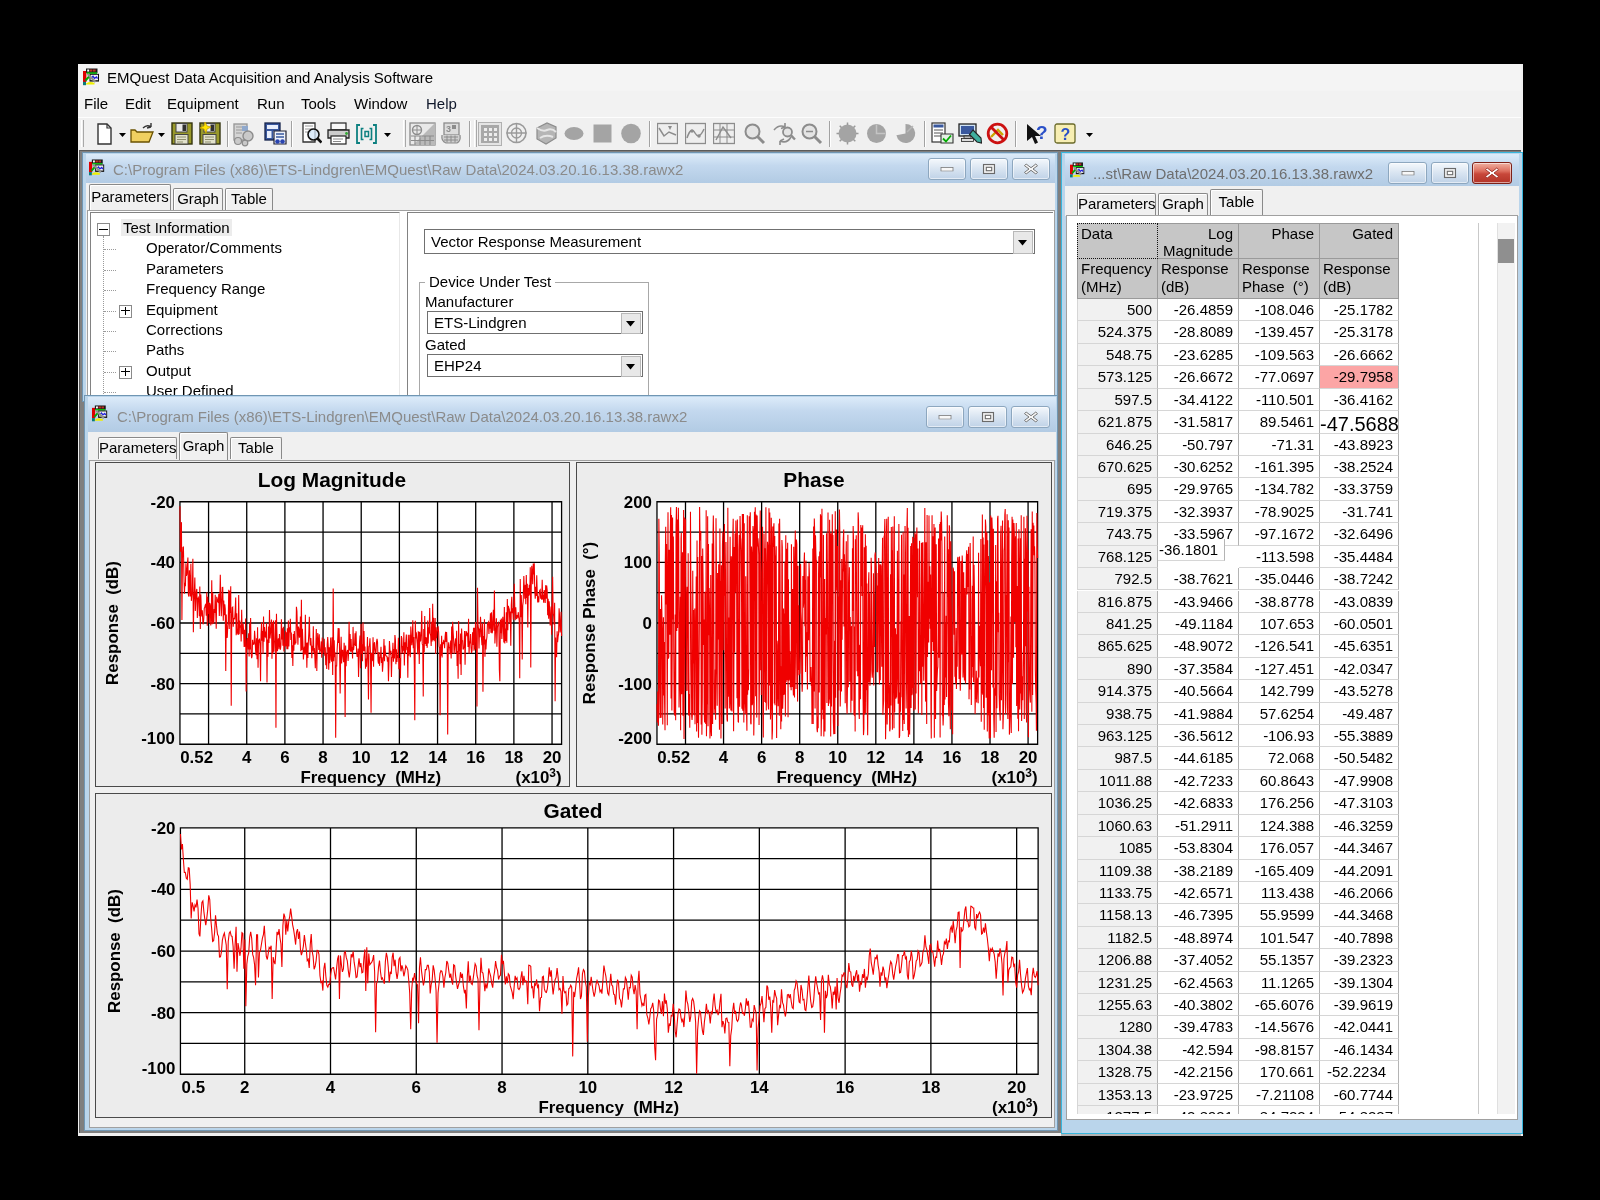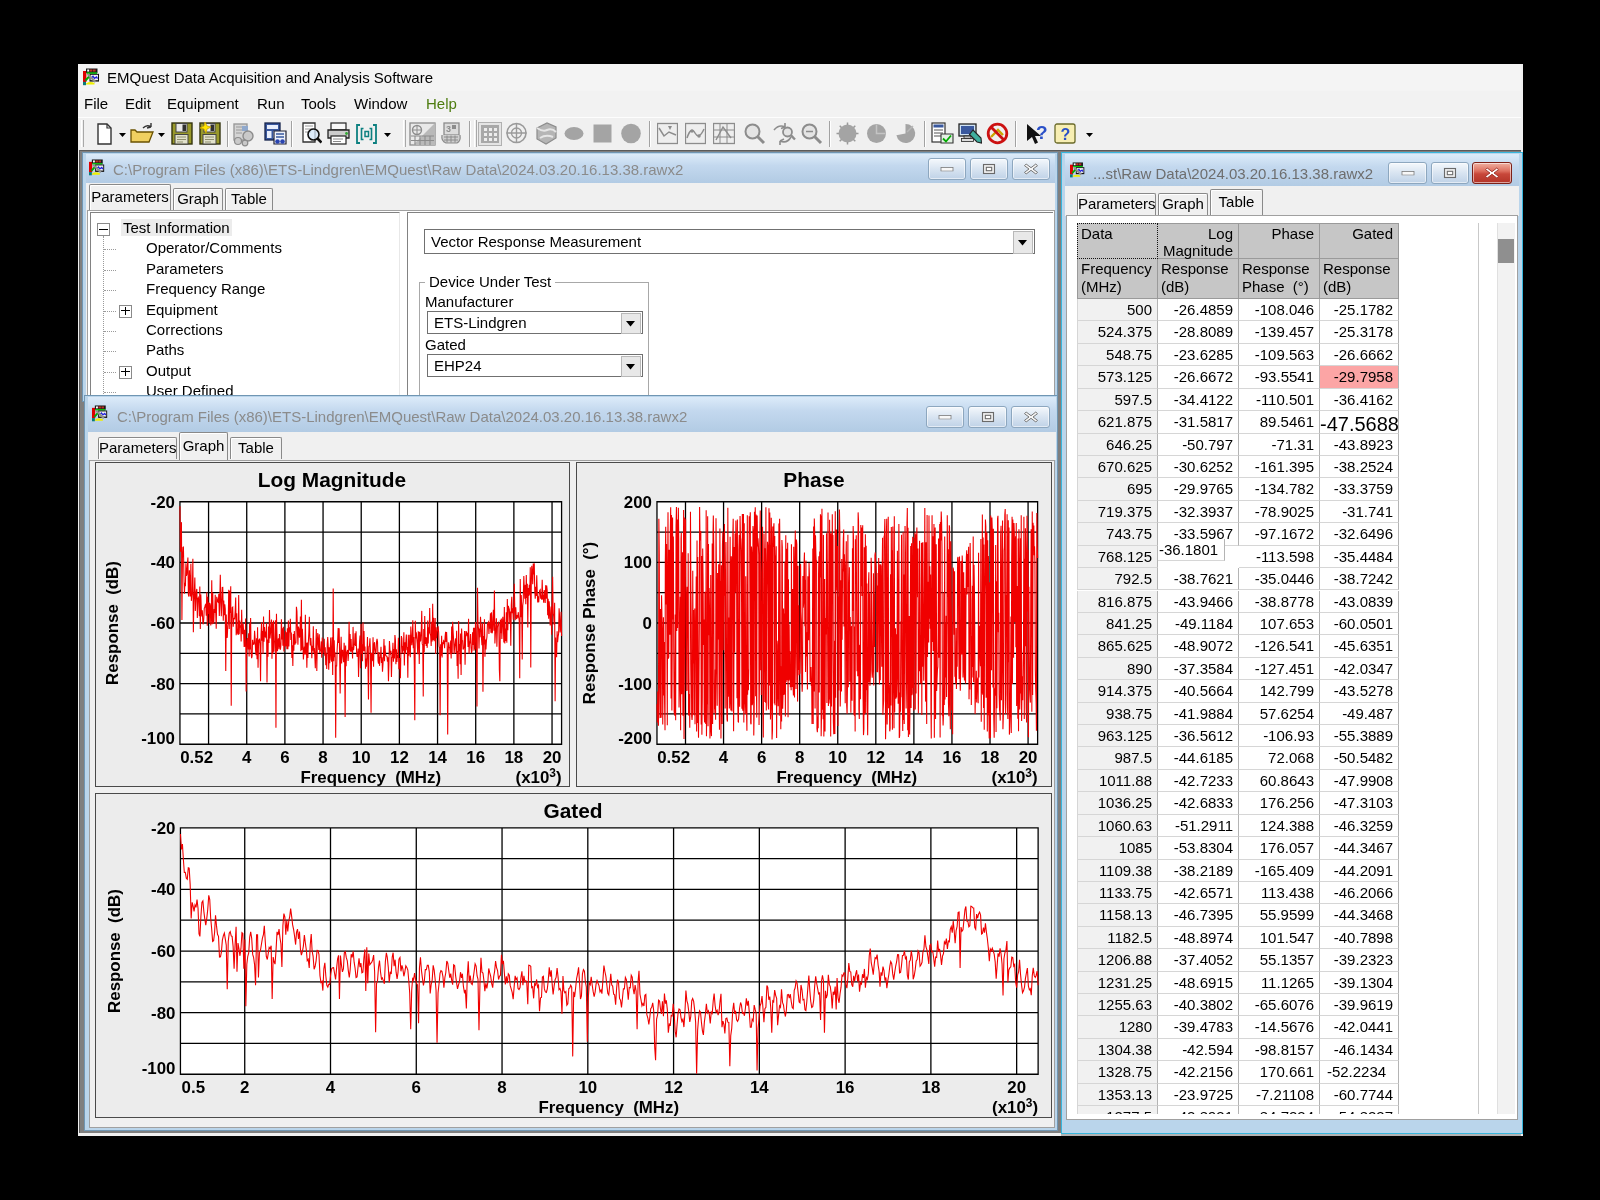--- a/index.html
+++ b/index.html
@@ -28,21 +28,21 @@
 <rect x="0" y="13.8" width="3" height="3.4" fill="#0a7b7b"></rect>
 </svg>
     <div class="a txt" style="left:29px;top:5px;font-size:15px;color:#000">EMQuest Data Acquisition and Analysis Software</div>
     <div class="a" style="left:0;top:27px;width:1443px;height:26px;background:#f2f2f2"></div>
     <div class="a txt" style="left:6px;top:31px;font-size:15px;color:#000">File</div>
     <div class="a txt" style="left:47px;top:31px;font-size:15px;color:#000">Edit</div>
     <div class="a txt" style="left:89px;top:31px;font-size:15px;color:#000">Equipment</div>
     <div class="a txt" style="left:179px;top:31px;font-size:15px;color:#000">Run</div>
     <div class="a txt" style="left:223px;top:31px;font-size:15px;color:#000">Tools</div>
     <div class="a txt" style="left:276px;top:31px;font-size:15px;color:#000">Window</div>
-    <div class="a txt" style="left:348px;top:31px;font-size:15px;color:#4d7c0f">Help</div>
+    <div class="a txt" style="left:348px;top:31px;font-size:15px;color:#0f172a">Help</div>
     <div class="a" style="left:0;top:53px;width:1443px;height:33px;background:#f0f0f0;border-top:1px solid #fdfdfd"></div>
     <div class="a" style="left:3px;top:56px;width:3px;height:27px;border-left:1px solid #fff;border-right:1px solid #a8a8a8"></div>
     <svg class="a" style="left:17px;top:58px" width="20" height="25" viewBox="0 0 20 25">
       <path d="M3 2 L12 2 L16 6 L16 22 L3 22 Z" fill="#fff" stroke="#333" stroke-width="1.4"></path>
       <path d="M12 2 L12 6 L16 6" fill="none" stroke="#333" stroke-width="1.2"></path>
     </svg>
     <svg class="a" style="left:40px;top:58px" width="8" height="25" viewBox="0 0 8 25">
       <path d="M1 11 L8 11 L4.5 15 Z" fill="#000"></path>
     </svg>
     <svg class="a" style="left:52px;top:58px" width="24" height="25" viewBox="0 0 24 25">
@@ -393,21 +393,21 @@
         <div class="a" style="left:0;top:98.4px;width:81px;height:22.42px;background:#f1f1f1;border-right:1px solid #b4b4b4;border-bottom:1px solid #d6d6d6;border-left:1px solid #d6d6d6;font-size:15px;color:#000;text-align:right;padding:2px 5px 0 0">524.375</div>
         <div class="a" style="left:81px;top:98.4px;width:81px;height:22.42px;background:#fff;border-right:1px solid #b4b4b4;border-bottom:1px solid #d6d6d6;font-size:15px;color:#000;text-align:right;padding:2px 5px 0 0">-28.8089</div>
         <div class="a" style="left:162px;top:98.4px;width:81px;height:22.42px;background:#fff;border-right:1px solid #b4b4b4;border-bottom:1px solid #d6d6d6;font-size:15px;color:#000;text-align:right;padding:2px 5px 0 0">-139.457</div>
         <div class="a" style="left:243px;top:98.4px;width:79px;height:22.42px;background:#fff;border-right:1px solid #b4b4b4;border-bottom:1px solid #d6d6d6;font-size:15px;color:#000;text-align:right;padding:2px 5px 0 0">-25.3178</div>
         <div class="a" style="left:0;top:120.8px;width:81px;height:22.42px;background:#f1f1f1;border-right:1px solid #b4b4b4;border-bottom:1px solid #d6d6d6;border-left:1px solid #d6d6d6;font-size:15px;color:#000;text-align:right;padding:2px 5px 0 0">548.75</div>
         <div class="a" style="left:81px;top:120.8px;width:81px;height:22.42px;background:#fff;border-right:1px solid #b4b4b4;border-bottom:1px solid #d6d6d6;font-size:15px;color:#000;text-align:right;padding:2px 5px 0 0">-23.6285</div>
         <div class="a" style="left:162px;top:120.8px;width:81px;height:22.42px;background:#fff;border-right:1px solid #b4b4b4;border-bottom:1px solid #d6d6d6;font-size:15px;color:#000;text-align:right;padding:2px 5px 0 0">-109.563</div>
         <div class="a" style="left:243px;top:120.8px;width:79px;height:22.42px;background:#fff;border-right:1px solid #b4b4b4;border-bottom:1px solid #d6d6d6;font-size:15px;color:#000;text-align:right;padding:2px 5px 0 0">-26.6662</div>
         <div class="a" style="left:0;top:143.3px;width:81px;height:22.42px;background:#f1f1f1;border-right:1px solid #b4b4b4;border-bottom:1px solid #d6d6d6;border-left:1px solid #d6d6d6;font-size:15px;color:#000;text-align:right;padding:2px 5px 0 0">573.125</div>
         <div class="a" style="left:81px;top:143.3px;width:81px;height:22.42px;background:#fff;border-right:1px solid #b4b4b4;border-bottom:1px solid #d6d6d6;font-size:15px;color:#000;text-align:right;padding:2px 5px 0 0">-26.6672</div>
-        <div class="a" style="left:162px;top:143.3px;width:81px;height:22.42px;background:#fff;border-right:1px solid #b4b4b4;border-bottom:1px solid #d6d6d6;font-size:15px;color:#000;text-align:right;padding:2px 5px 0 0">-93.5541</div>
+        <div class="a" style="left:162px;top:143.3px;width:81px;height:22.42px;background:#fff;border-right:1px solid #b4b4b4;border-bottom:1px solid #d6d6d6;font-size:15px;color:#000;text-align:right;padding:2px 5px 0 0">-77.0697</div>
         <div class="a" style="left:243px;top:143.3px;width:79px;height:22.42px;background:#fca5a5;border-right:1px solid #b4b4b4;border-bottom:1px solid #d6d6d6;font-size:15px;color:#000;text-align:right;padding:2px 5px 0 0">-29.7958</div>
         <div class="a" style="left:0;top:165.7px;width:81px;height:22.42px;background:#f1f1f1;border-right:1px solid #b4b4b4;border-bottom:1px solid #d6d6d6;border-left:1px solid #d6d6d6;font-size:15px;color:#000;text-align:right;padding:2px 5px 0 0">597.5</div>
         <div class="a" style="left:81px;top:165.7px;width:81px;height:22.42px;background:#fff;border-right:1px solid #b4b4b4;border-bottom:1px solid #d6d6d6;font-size:15px;color:#000;text-align:right;padding:2px 5px 0 0">-34.4122</div>
         <div class="a" style="left:162px;top:165.7px;width:81px;height:22.42px;background:#fff;border-right:1px solid #b4b4b4;border-bottom:1px solid #d6d6d6;font-size:15px;color:#000;text-align:right;padding:2px 5px 0 0">-110.501</div>
         <div class="a" style="left:243px;top:165.7px;width:79px;height:22.42px;background:#fff;border-right:1px solid #b4b4b4;border-bottom:1px solid #d6d6d6;font-size:15px;color:#000;text-align:right;padding:2px 5px 0 0">-36.4162</div>
         <div class="a" style="left:0;top:188.1px;width:81px;height:22.42px;background:#f1f1f1;border-right:1px solid #b4b4b4;border-bottom:1px solid #d6d6d6;border-left:1px solid #d6d6d6;font-size:15px;color:#000;text-align:right;padding:2px 5px 0 0">621.875</div>
         <div class="a" style="left:81px;top:188.1px;width:81px;height:22.42px;background:#fff;border-right:1px solid #b4b4b4;border-bottom:1px solid #d6d6d6;font-size:15px;color:#000;text-align:right;padding:2px 5px 0 0">-31.5817</div>
         <div class="a" style="left:162px;top:188.1px;width:81px;height:22.42px;background:#fff;border-right:1px solid #b4b4b4;border-bottom:1px solid #d6d6d6;font-size:15px;color:#000;text-align:right;padding:2px 5px 0 0">89.5461</div>
         <div class="a" style="left:243px;top:188.1px;width:79px;height:22.42px;background:#fff;border-right:1px solid #b4b4b4;border-bottom:1px solid #d6d6d6;font-size:20px;color:#000;text-align:right;padding:2px 5px 0 0">-47.5688</div>
         <div class="a" style="left:0;top:210.5px;width:81px;height:22.42px;background:#f1f1f1;border-right:1px solid #b4b4b4;border-bottom:1px solid #d6d6d6;border-left:1px solid #d6d6d6;font-size:15px;color:#000;text-align:right;padding:2px 5px 0 0">646.25</div>
@@ -500,21 +500,21 @@
         <div class="a" style="left:243px;top:681.3px;width:79px;height:22.42px;background:#fff;border-right:1px solid #b4b4b4;border-bottom:1px solid #d6d6d6;font-size:15px;color:#000;text-align:right;padding:2px 5px 0 0">-44.3468</div>
         <div class="a" style="left:0;top:703.8px;width:81px;height:22.42px;background:#f1f1f1;border-right:1px solid #b4b4b4;border-bottom:1px solid #d6d6d6;border-left:1px solid #d6d6d6;font-size:15px;color:#000;text-align:right;padding:2px 5px 0 0">1182.5</div>
         <div class="a" style="left:81px;top:703.8px;width:81px;height:22.42px;background:#fff;border-right:1px solid #b4b4b4;border-bottom:1px solid #d6d6d6;font-size:15px;color:#000;text-align:right;padding:2px 5px 0 0">-48.8974</div>
         <div class="a" style="left:162px;top:703.8px;width:81px;height:22.42px;background:#fff;border-right:1px solid #b4b4b4;border-bottom:1px solid #d6d6d6;font-size:15px;color:#000;text-align:right;padding:2px 5px 0 0">101.547</div>
         <div class="a" style="left:243px;top:703.8px;width:79px;height:22.42px;background:#fff;border-right:1px solid #b4b4b4;border-bottom:1px solid #d6d6d6;font-size:15px;color:#000;text-align:right;padding:2px 5px 0 0">-40.7898</div>
         <div class="a" style="left:0;top:726.2px;width:81px;height:22.42px;background:#f1f1f1;border-right:1px solid #b4b4b4;border-bottom:1px solid #d6d6d6;border-left:1px solid #d6d6d6;font-size:15px;color:#000;text-align:right;padding:2px 5px 0 0">1206.88</div>
         <div class="a" style="left:81px;top:726.2px;width:81px;height:22.42px;background:#fff;border-right:1px solid #b4b4b4;border-bottom:1px solid #d6d6d6;font-size:15px;color:#000;text-align:right;padding:2px 5px 0 0">-37.4052</div>
         <div class="a" style="left:162px;top:726.2px;width:81px;height:22.42px;background:#fff;border-right:1px solid #b4b4b4;border-bottom:1px solid #d6d6d6;font-size:15px;color:#000;text-align:right;padding:2px 5px 0 0">55.1357</div>
         <div class="a" style="left:243px;top:726.2px;width:79px;height:22.42px;background:#fff;border-right:1px solid #b4b4b4;border-bottom:1px solid #d6d6d6;font-size:15px;color:#000;text-align:right;padding:2px 5px 0 0">-39.2323</div>
         <div class="a" style="left:0;top:748.6px;width:81px;height:22.42px;background:#f1f1f1;border-right:1px solid #b4b4b4;border-bottom:1px solid #d6d6d6;border-left:1px solid #d6d6d6;font-size:15px;color:#000;text-align:right;padding:2px 5px 0 0">1231.25</div>
-        <div class="a" style="left:81px;top:748.6px;width:81px;height:22.42px;background:#fff;border-right:1px solid #b4b4b4;border-bottom:1px solid #d6d6d6;font-size:15px;color:#000;text-align:right;padding:2px 5px 0 0">-48.6915</div>
+        <div class="a" style="left:81px;top:748.6px;width:81px;height:22.42px;background:#fff;border-right:1px solid #b4b4b4;border-bottom:1px solid #d6d6d6;font-size:15px;color:#000;text-align:right;padding:2px 5px 0 0">-62.4563</div>
         <div class="a" style="left:162px;top:748.6px;width:81px;height:22.42px;background:#fff;border-right:1px solid #b4b4b4;border-bottom:1px solid #d6d6d6;font-size:15px;color:#000;text-align:right;padding:2px 5px 0 0">11.1265</div>
         <div class="a" style="left:243px;top:748.6px;width:79px;height:22.42px;background:#fff;border-right:1px solid #b4b4b4;border-bottom:1px solid #d6d6d6;font-size:15px;color:#000;text-align:right;padding:2px 5px 0 0">-39.1304</div>
         <div class="a" style="left:0;top:771.0px;width:81px;height:22.42px;background:#f1f1f1;border-right:1px solid #b4b4b4;border-bottom:1px solid #d6d6d6;border-left:1px solid #d6d6d6;font-size:15px;color:#000;text-align:right;padding:2px 5px 0 0">1255.63</div>
         <div class="a" style="left:81px;top:771.0px;width:81px;height:22.42px;background:#fff;border-right:1px solid #b4b4b4;border-bottom:1px solid #d6d6d6;font-size:15px;color:#000;text-align:right;padding:2px 5px 0 0">-40.3802</div>
         <div class="a" style="left:162px;top:771.0px;width:81px;height:22.42px;background:#fff;border-right:1px solid #b4b4b4;border-bottom:1px solid #d6d6d6;font-size:15px;color:#000;text-align:right;padding:2px 5px 0 0">-65.6076</div>
         <div class="a" style="left:243px;top:771.0px;width:79px;height:22.42px;background:#fff;border-right:1px solid #b4b4b4;border-bottom:1px solid #d6d6d6;font-size:15px;color:#000;text-align:right;padding:2px 5px 0 0">-39.9619</div>
         <div class="a" style="left:0;top:793.4px;width:81px;height:22.42px;background:#f1f1f1;border-right:1px solid #b4b4b4;border-bottom:1px solid #d6d6d6;border-left:1px solid #d6d6d6;font-size:15px;color:#000;text-align:right;padding:2px 5px 0 0">1280</div>
         <div class="a" style="left:81px;top:793.4px;width:81px;height:22.42px;background:#fff;border-right:1px solid #b4b4b4;border-bottom:1px solid #d6d6d6;font-size:15px;color:#000;text-align:right;padding:2px 5px 0 0">-39.4783</div>
         <div class="a" style="left:162px;top:793.4px;width:81px;height:22.42px;background:#fff;border-right:1px solid #b4b4b4;border-bottom:1px solid #d6d6d6;font-size:15px;color:#000;text-align:right;padding:2px 5px 0 0">-14.5676</div>
         <div class="a" style="left:243px;top:793.4px;width:79px;height:22.42px;background:#fff;border-right:1px solid #b4b4b4;border-bottom:1px solid #d6d6d6;font-size:15px;color:#000;text-align:right;padding:2px 5px 0 0">-42.0441</div>

